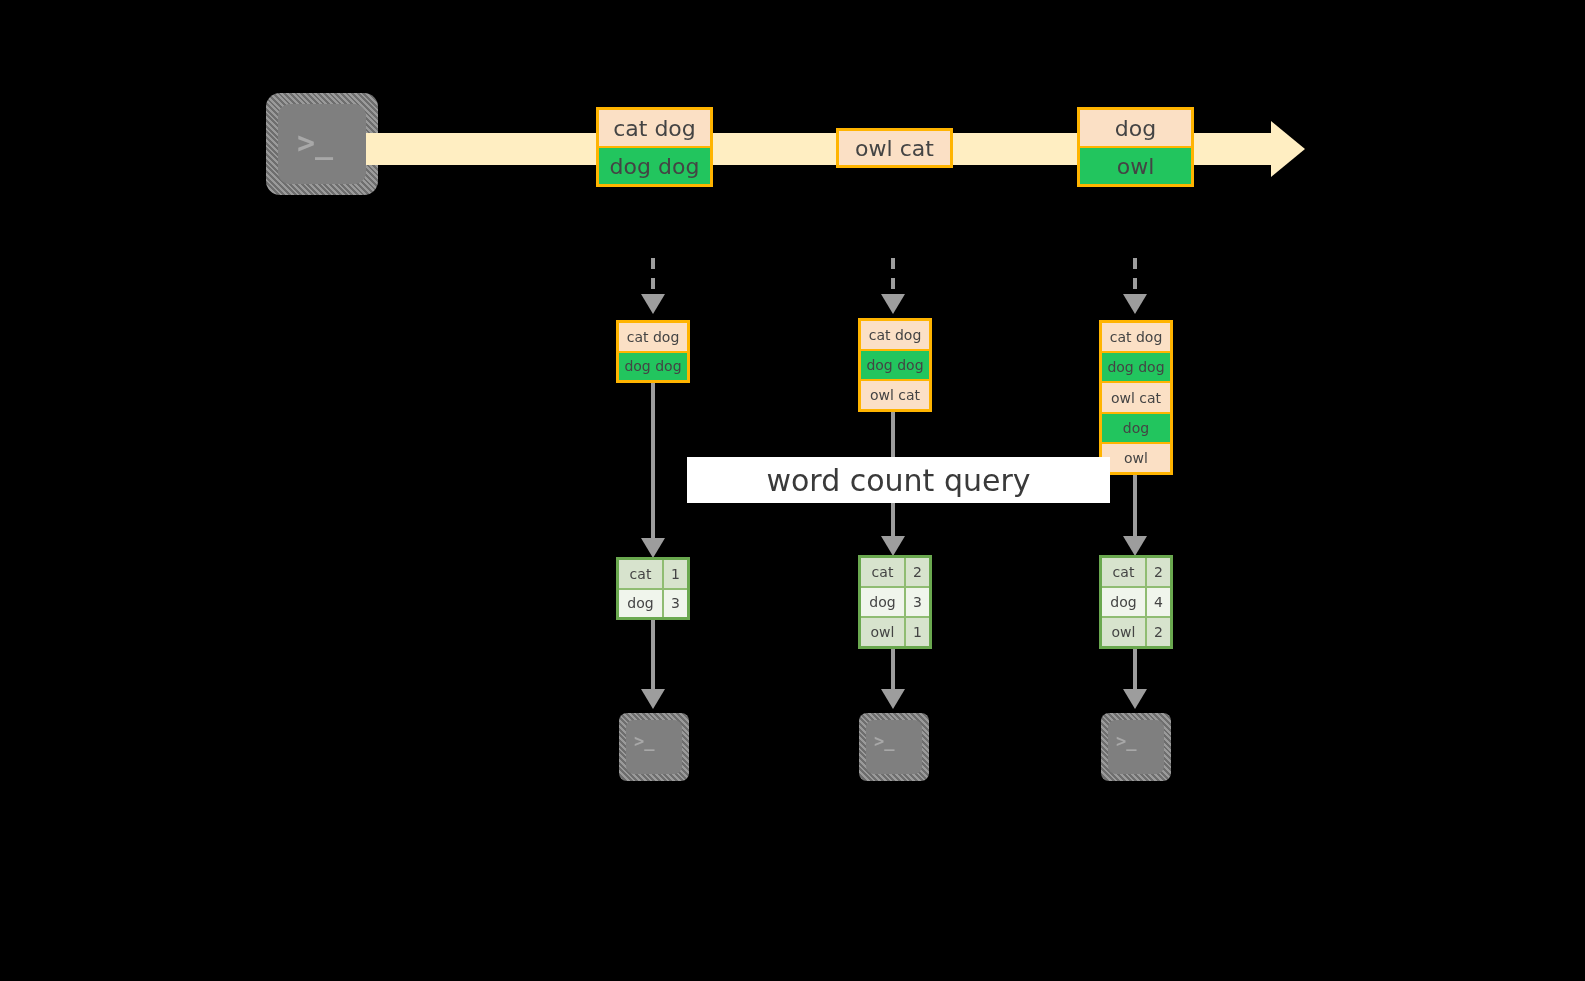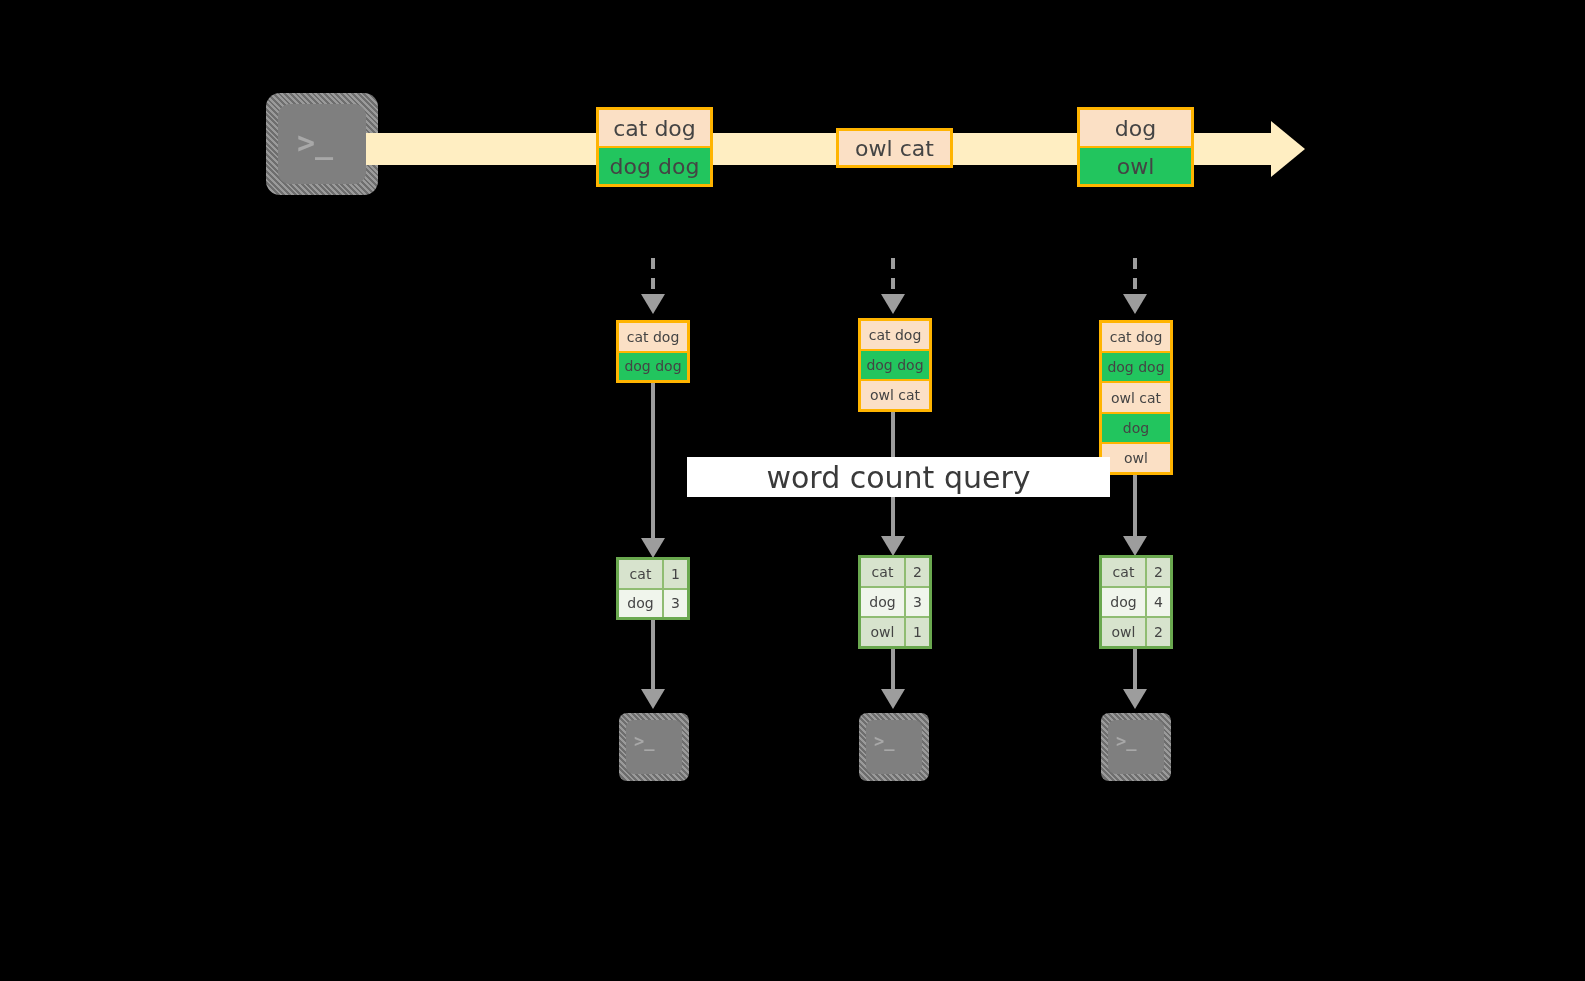--- a/index.html
+++ b/index.html
@@ -249,17 +249,17 @@
       <div class="gkey" style="width:45px;">owl</div>
       <div class="gval">2</div>
     </div>
   </div>
   <div class="vline" style="left:1133px; top:649px; height:43px;"></div>
   <div class="vhead" style="left:1123px; top:689px;"></div>
   <div class="term-hatch" style="left:1101px; top:713px; width:70px; height:68px; border-radius:8px;"></div>
   <div class="term-inner" style="left:1108px; top:720px; width:56px; height:54px; border-radius:8px;"></div>
   <div class="term-glyph" style="left:1116px; top:733px; font-size:17px;">&gt;_</div>
 
-  <div class="band" style="left:687px; top:457px; width:423px; height:40px; font-size:30px;">
+  <div class="band" style="left:687px; top:457px; width:423px; height:46px; font-size:30px;">
     <span>word count query</span>
   </div>
 
 </div>
 
 </body></html>

